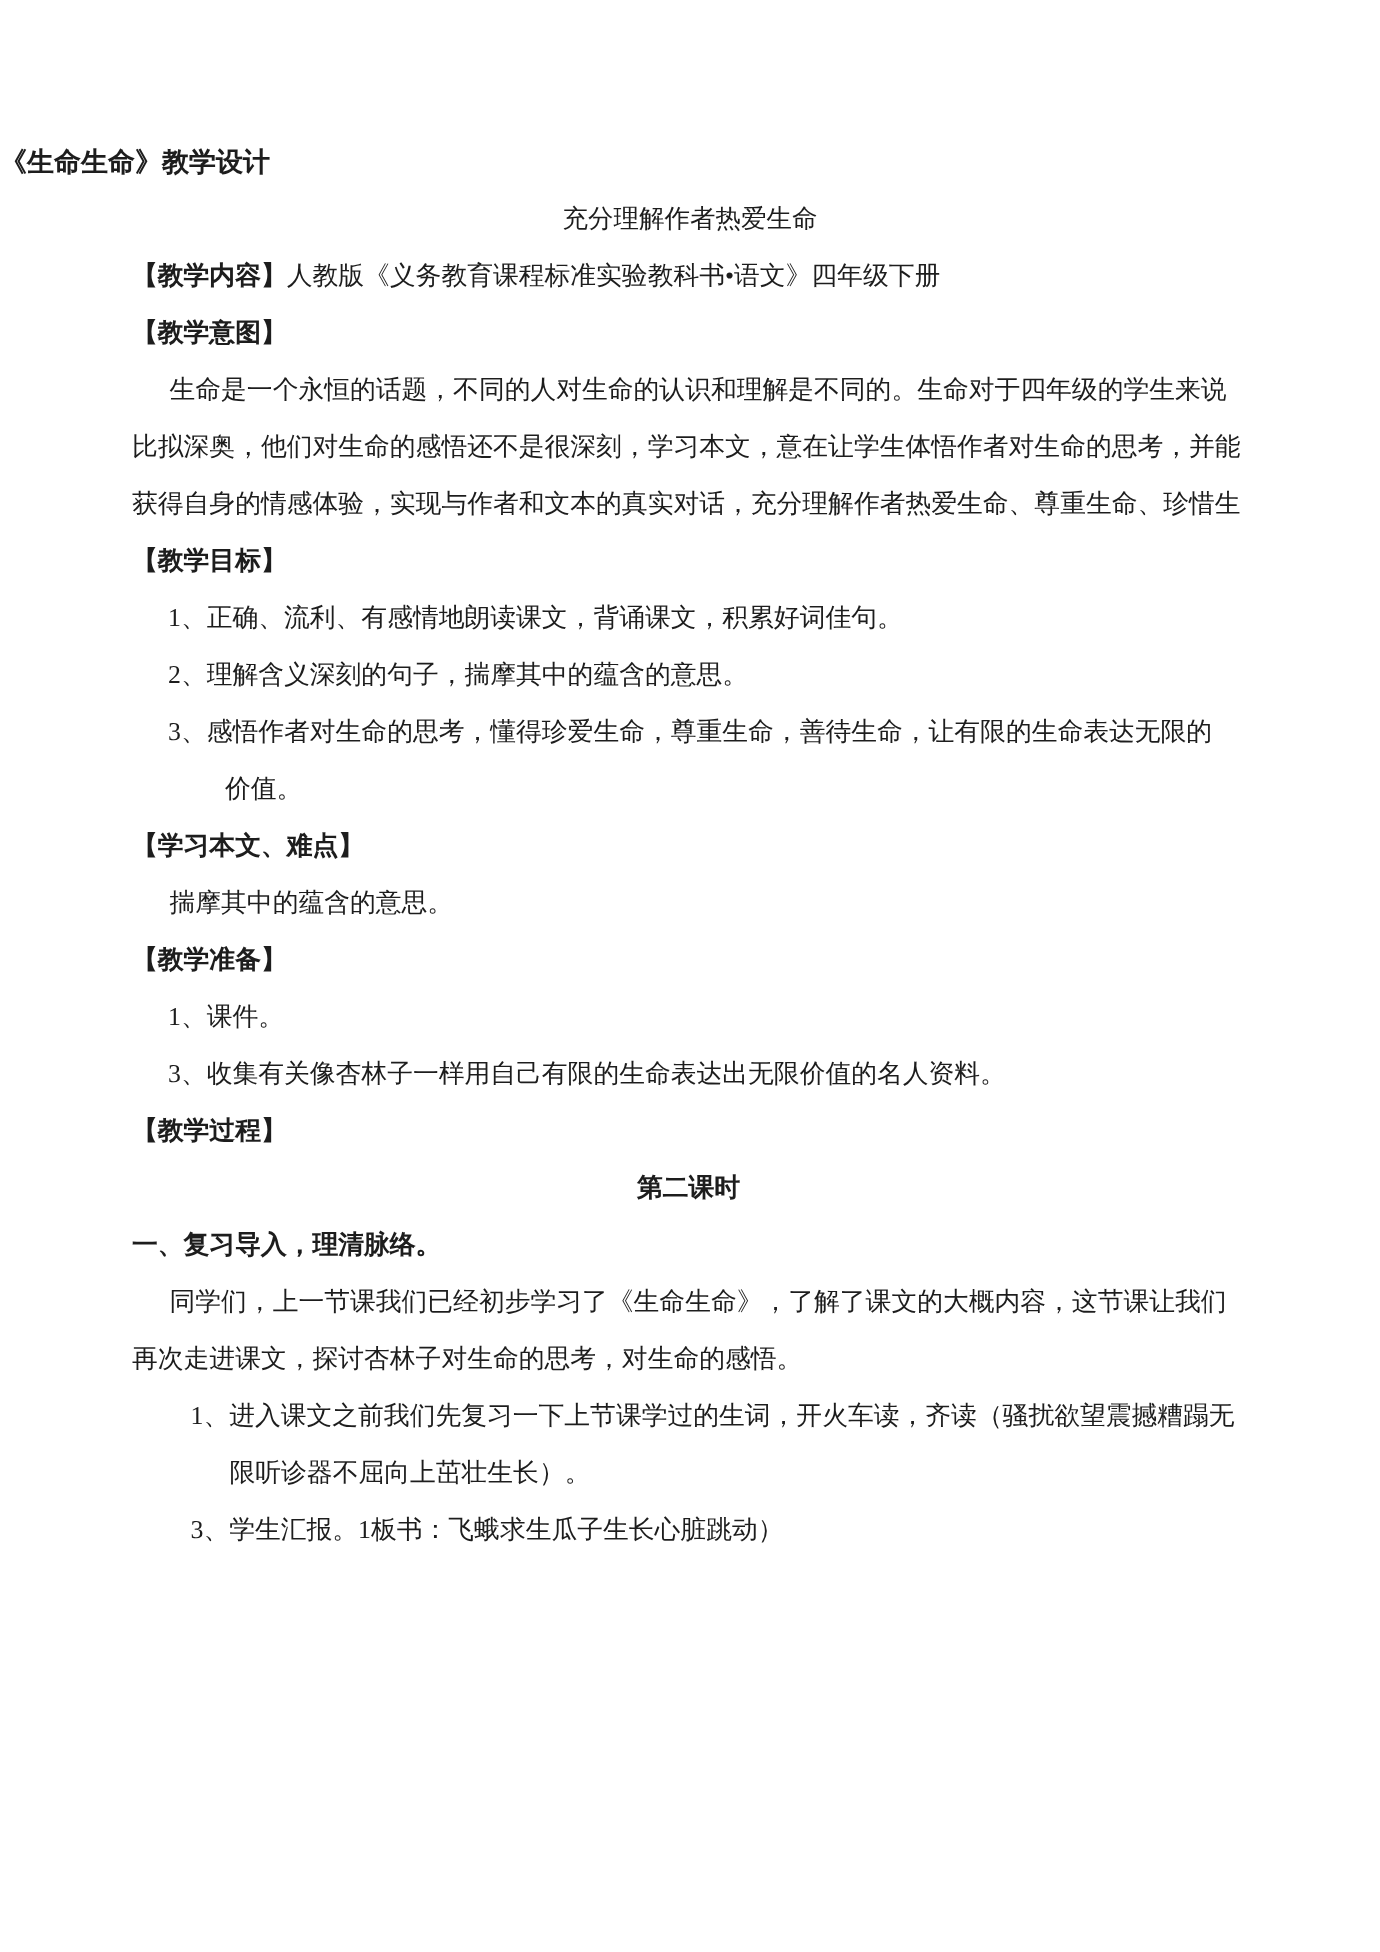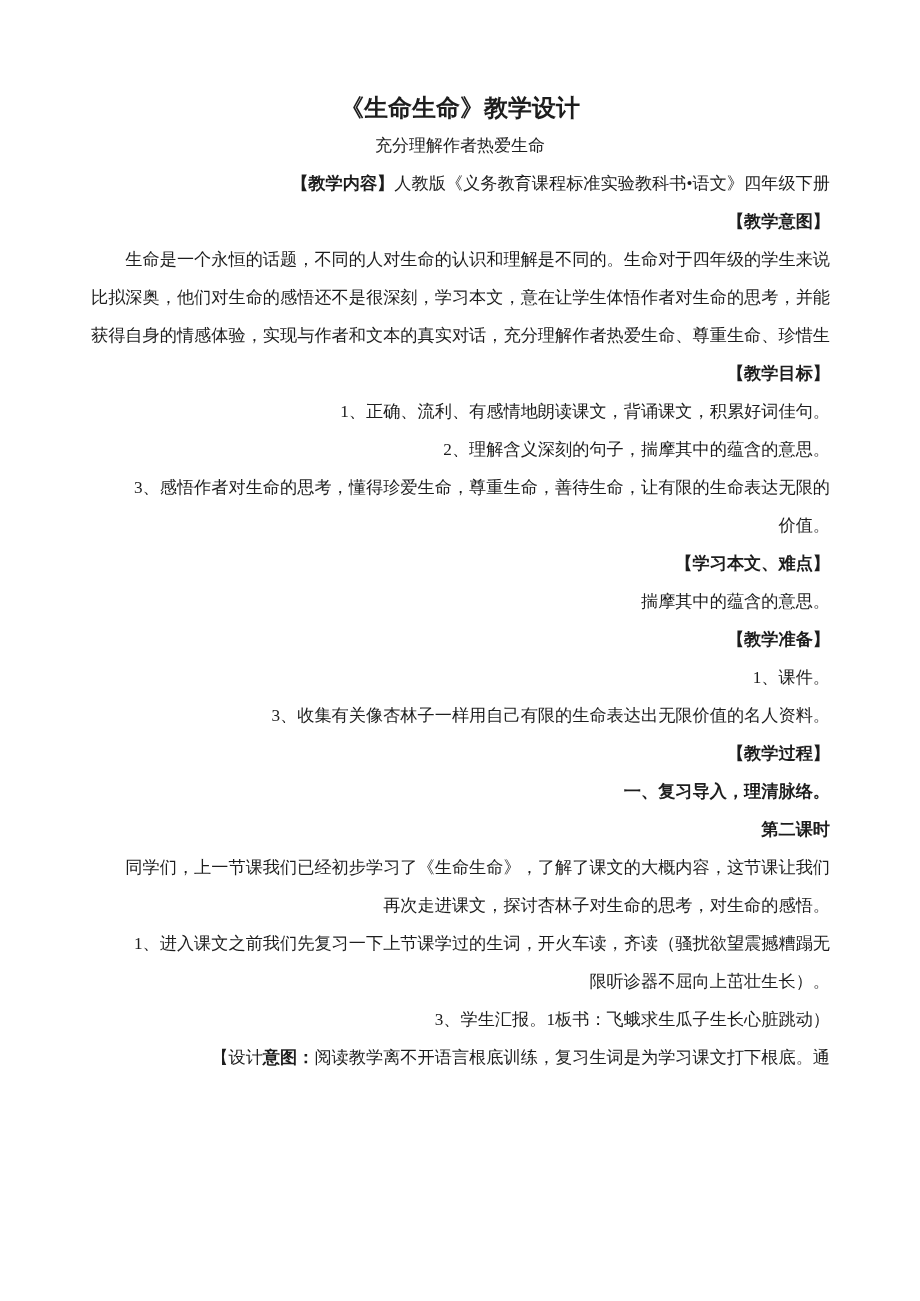--- a/index.html
+++ b/index.html
@@ -8,42 +8,40 @@
     width: 920px;
     height: 1301px;
     margin: 0 auto;
     background: #ffffff;
     color: #1d1d1d;
     font-family: "Liberation Serif", "DejaVu Serif", serif;
     overflow: hidden;
   }
   .doc-title {
     padding-top: 93px;
-    text-align: center;
-    font-size: 24px;
+    font-size: 18px;
     font-weight: bold;
     line-height: 30px;
   }
   .doc-author {
     margin-top: 13px;
     text-align: center;
     font-size: 17px;
     line-height: 20px;
   }
   .doc-body {
     margin: 9px 90px 0 88px;
     width: 742px;
     font-size: 17.2px;
     line-height: 38px;
   }
   .doc-body p.line {
     margin: 0;
     padding: 0;
     white-space: nowrap;
-    text-align: right;
   }
   .line.flush    { text-indent: 0; }
   .line.para     { text-indent: 25px; }   
   .line.list     { text-indent: 24px; }   
   .line.listcont { text-indent: 62px; }   
   .line.list2    { text-indent: 39px; }   
   .line.list2cont{ text-indent: 65px; }   
   .line.design   { text-indent: 64px; }   
   .line.center   { text-align: center; text-indent: 0; }
   .bold { font-weight: bold; }
@@ -64,22 +62,21 @@
       <p class="line list"><span>1、正确、流利、有感情地朗读课文，背诵课文，积累好词佳句。</span></p>
       <p class="line list"><span>2、理解含义深刻的句子，揣摩其中的蕴含的意思。</span></p>
       <p class="line list"><span>3、感悟作者对生命的思考，懂得珍爱生命，尊重生命，善待生命，让有限的生命表达无限的</span></p>
       <p class="line listcont"><span>价值。</span></p>
       <p class="line flush"><span class="bold">【学习本文、难点】</span></p>
       <p class="line para"><span>揣摩其中的蕴含的意思。</span></p>
       <p class="line flush"><span class="bold">【教学准备】</span></p>
       <p class="line list"><span>1、课件。</span></p>
       <p class="line list"><span>3、收集有关像杏林子一样用自己有限的生命表达出无限价值的名人资料。</span></p>
       <p class="line flush"><span class="bold">【教学过程】</span></p>
+      <p class="line center"><span class="bold">第二课时</span></p>
       <p class="line flush"><span class="bold">一、复习导入，理清脉络。</span></p>
-      <p class="line center"><span class="bold">第二课时</span></p>
       <p class="line para"><span>同学们，上一节课我们已经初步学习了《生命生命》，了解了课文的大概内容，这节课让我们</span></p>
       <p class="line flush"><span>再次走进课文，探讨杏林子对生命的思考，对生命的感悟。</span></p>
       <p class="line list2"><span>1、进入课文之前我们先复习一下上节课学过的生词，开火车读，齐读（骚扰欲望震撼糟蹋无</span></p>
       <p class="line list2cont"><span>限听诊器不屈向上茁壮生长）。</span></p>
       <p class="line list2"><span>3、学生汇报。1板书：飞蛾求生瓜子生长心脏跳动）</span></p>
-      <p class="line design"><span>【设计</span><span class="bold">意图：</span><span>阅读教学离不开语言根底训练，复习生词是为学习课文打下根底。通</span></p>
     </div>
 </div>
 
 </body></html>

